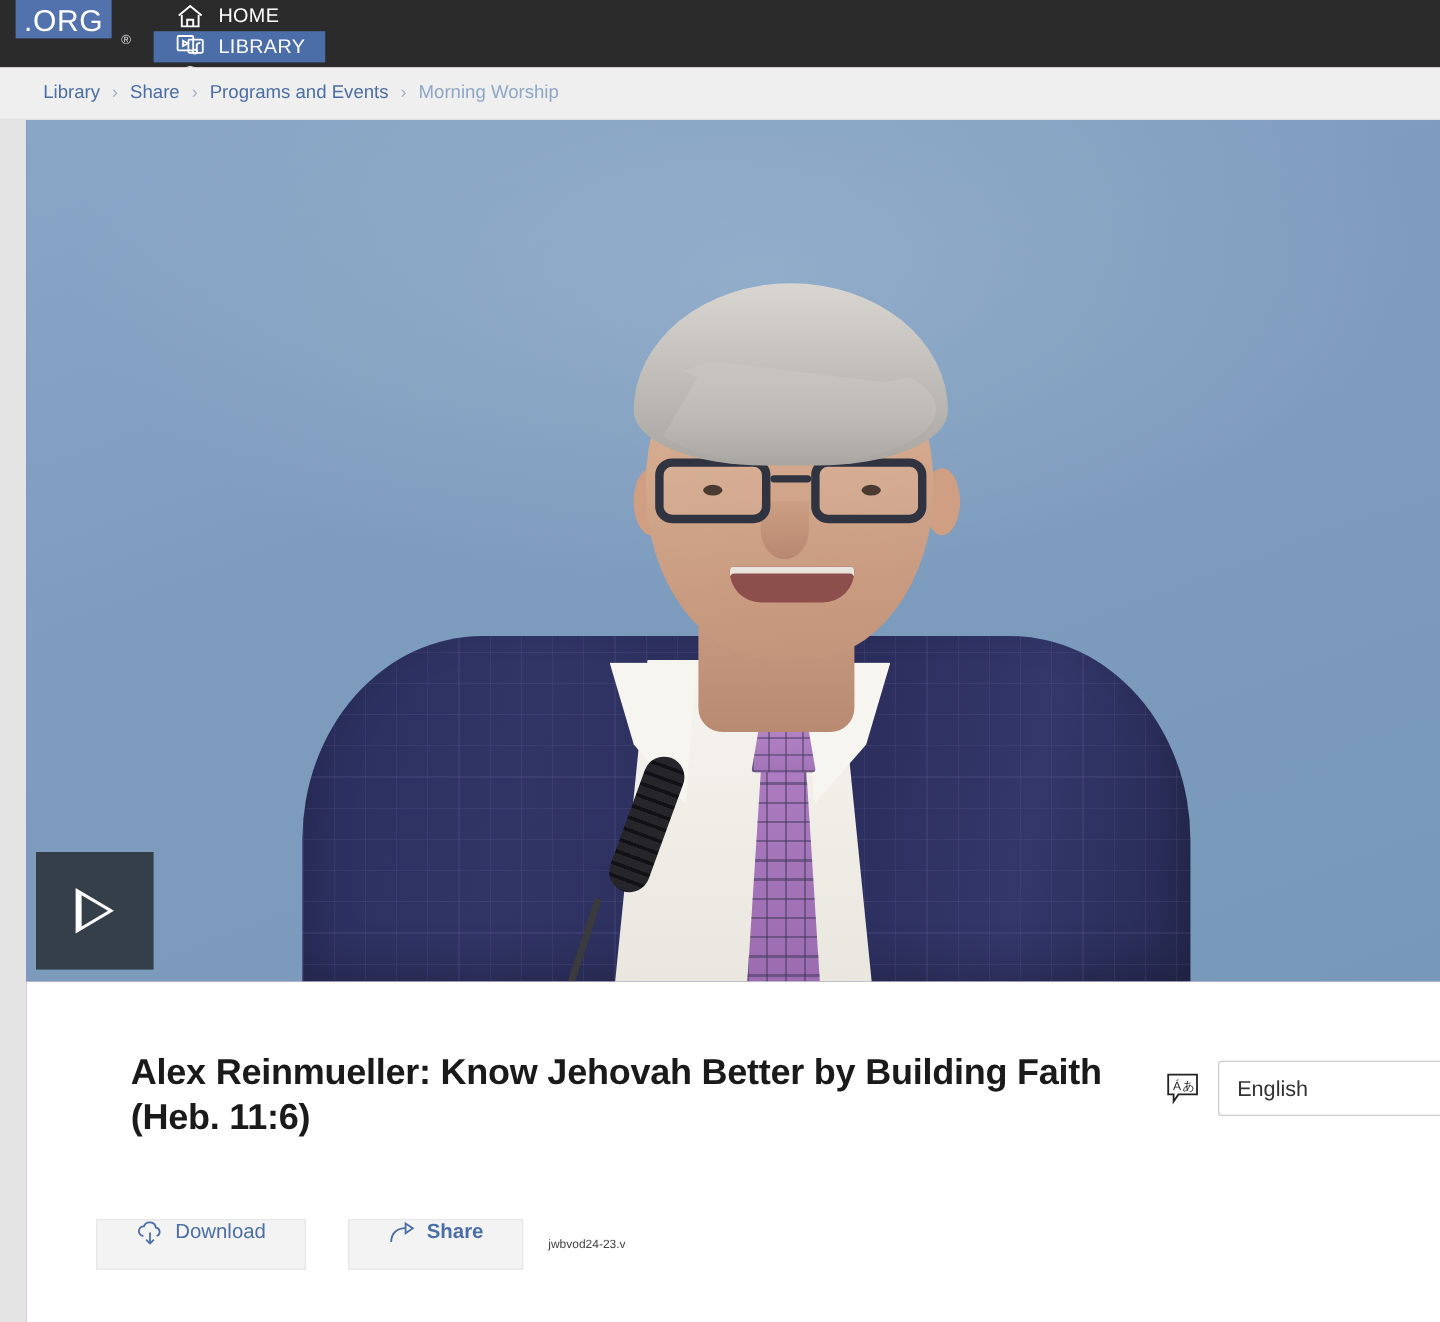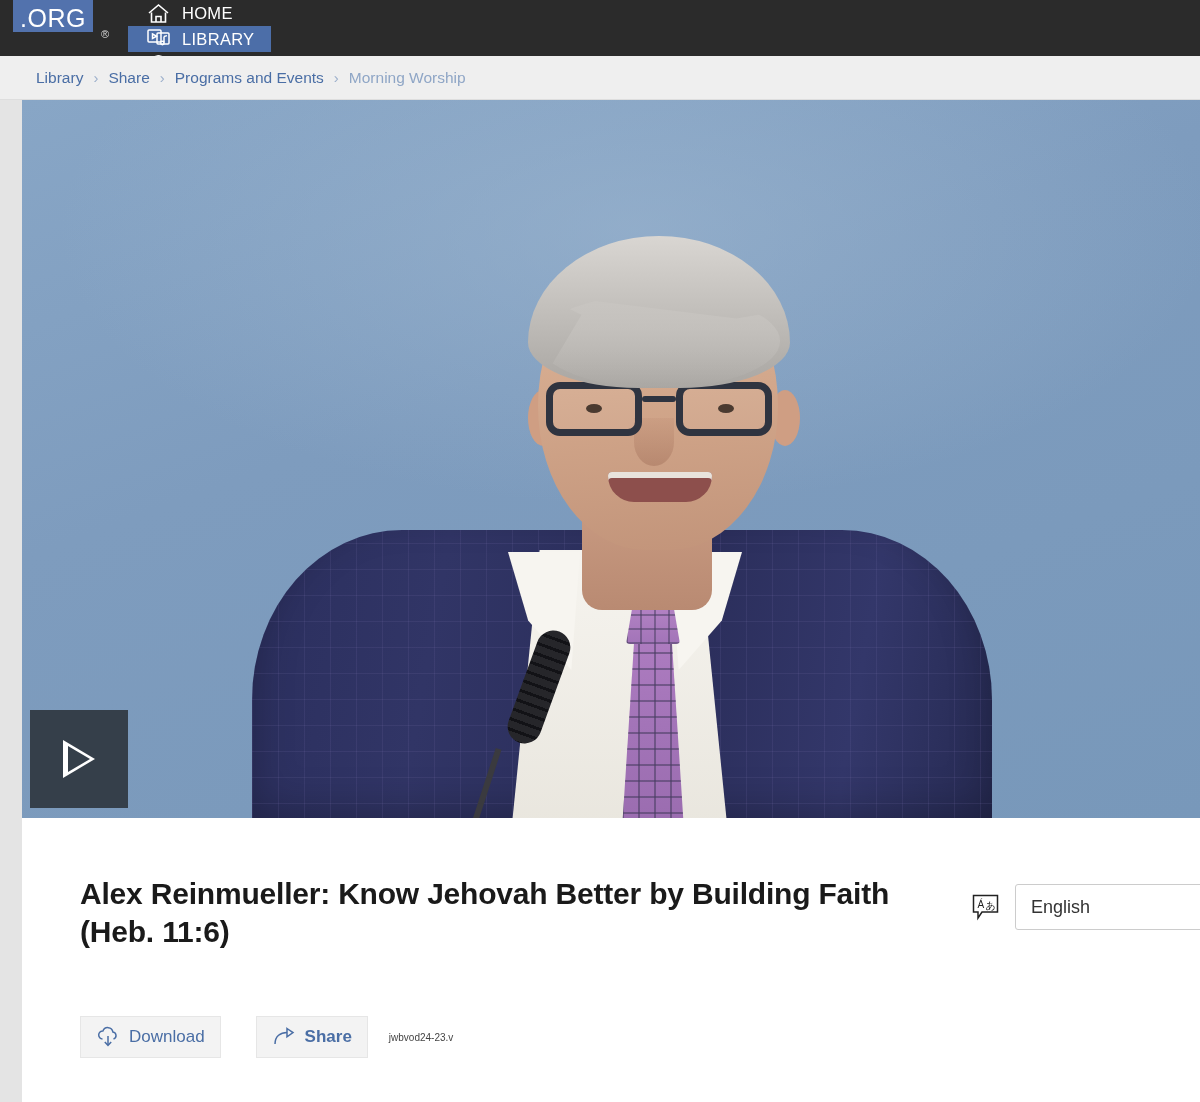--- a/index.html
+++ b/index.html
@@ -367,20 +367,21 @@
     left: 58px;
     top: 57px;
     width: 845px;
   }
   .video-title {
     font-size: 30px;
     font-weight: bold;
     color: #1a1a1a;
     line-height: 1.28;
     letter-spacing: -0.2px;
+    margin-left: 29px;
   }
   .duration {
     margin-top: 15px;
     font-size: 16.5px;
     color: #555555;
   }
 
   .lang-row {
     position: absolute;
     left: 948px;
@@ -414,24 +415,24 @@
 
   .actions {
     position: absolute;
     left: 58px;
     top: 198px;
     display: flex;
     align-items: center;
   }
   .action-btn {
     display: flex;
-    align-items: center;
+    align-items: flex-start;
     gap: 9px;
     height: 42px;
-    padding: 0 15px;
+    padding: 0 32px;
     background: #f3f3f3;
     border: 1px solid #e6e6e6;
     color: #4a6ea5;
     font-size: 17px;
     cursor: pointer;
   }
   .action-btn + .action-btn { margin-left: 35px; font-weight: bold; }
   .action-icon { display: flex; align-items: center; }
   .pub-code {
     margin-left: 21px;

